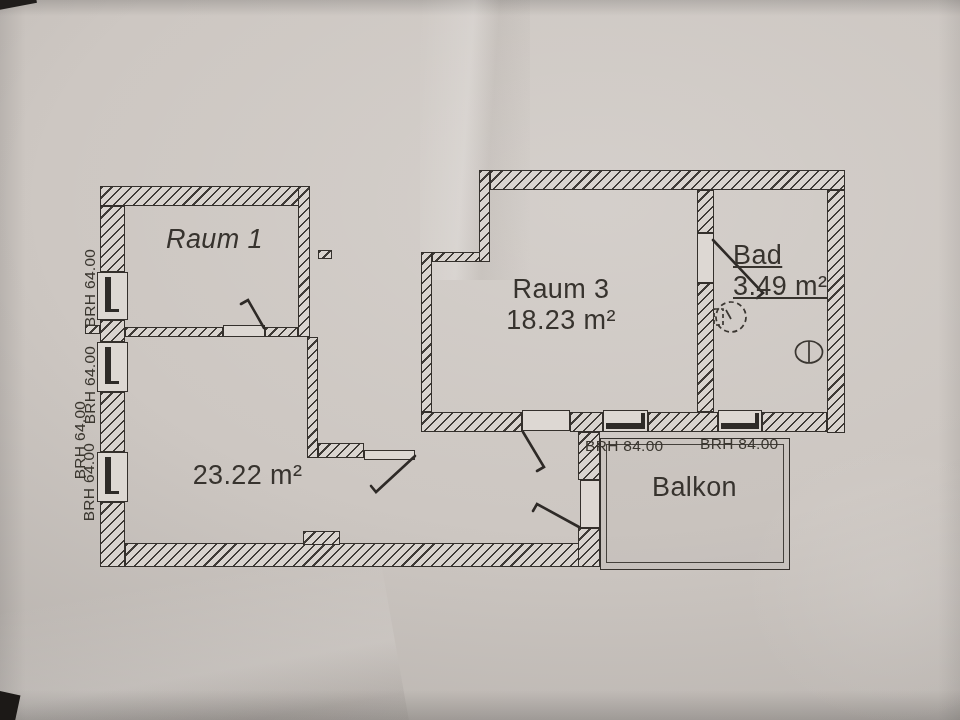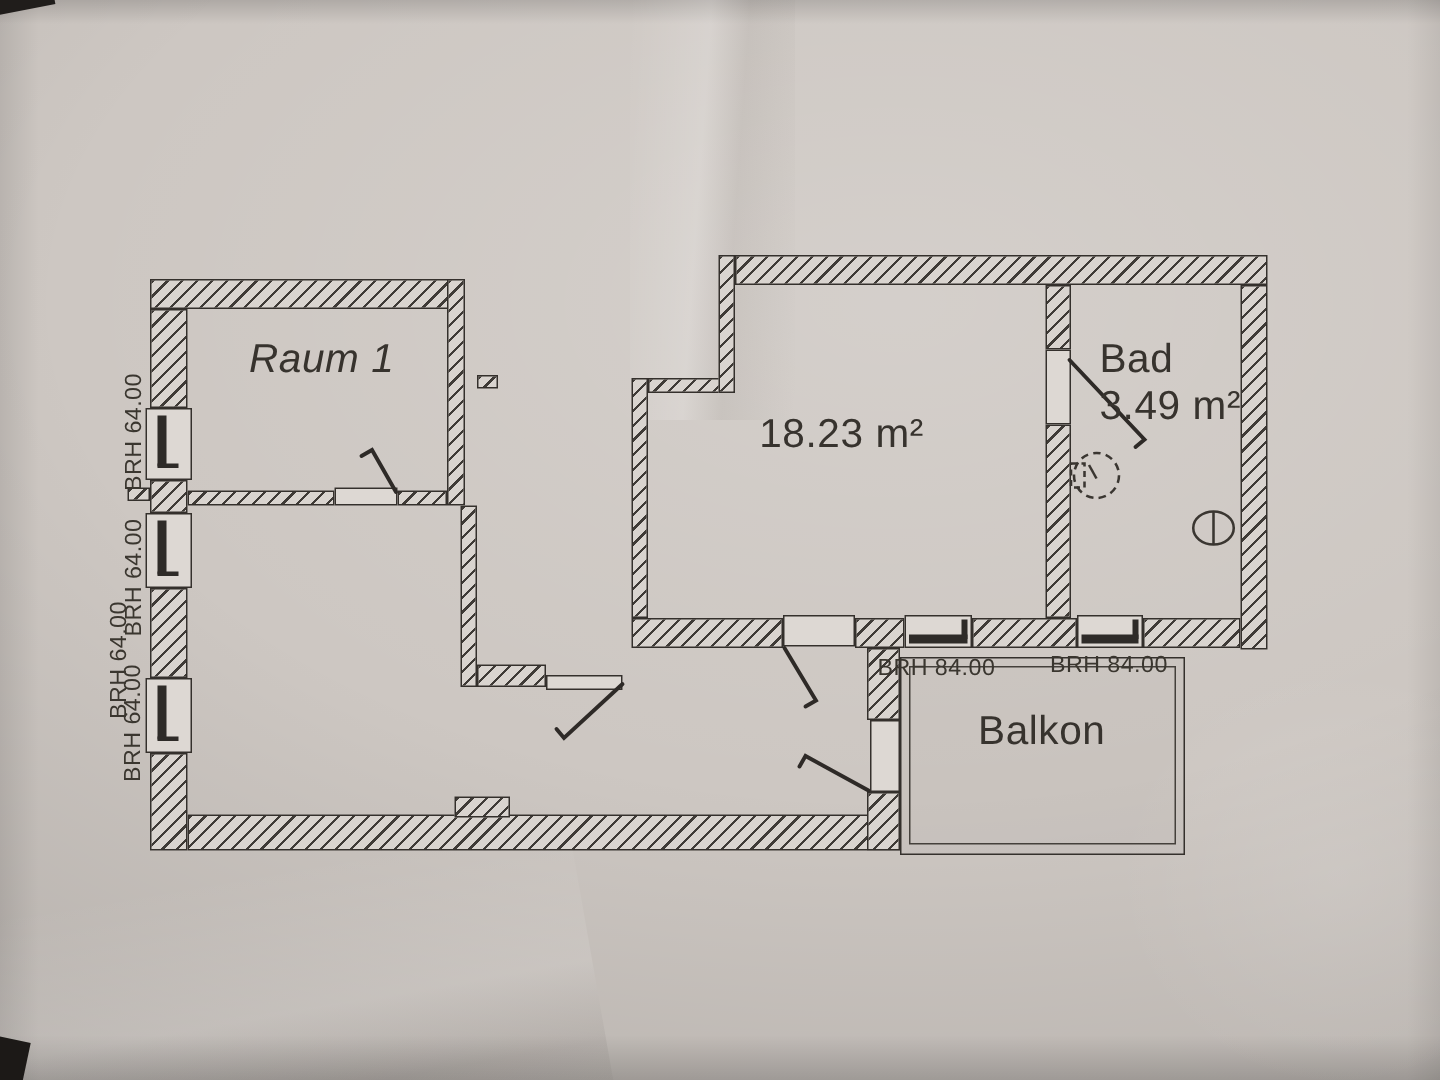--- a/index.html
+++ b/index.html
@@ -121,27 +121,29 @@
       <path d="M726 310 l5 9"></path>
       <ellipse cx="809" cy="352" rx="13.5" ry="11"></ellipse>
       <path d="M809 341 V 363"></path>
     </g>
   </svg>
 
   <div class="room-label txt" style="left:132px;top:224px;width:165px;font-style:italic;">
     <span>Raum 1</span>
   </div>
   <div class="room-label txt" style="left:480px;top:274px;width:162px;">
+    <span>Raum 3</span>
     <span class="area">18.23 m²</span>
   </div>
-  <div class="room-label txt" style="left:733px;top:224px;width:115px;text-align:left;">
+  <div class="room-label txt" style="left:733px;top:240px;width:115px;text-align:left;text-decoration:underline;">
     <span>Bad</span>
     <span class="area">3.49 m²</span>
   </div>
   <div class="room-label txt" style="left:160px;top:460px;width:175px;">
+    <span class="area">23.22 m²</span>
   </div>
   <div class="room-label txt" style="left:602px;top:472px;width:185px;">
     <span>Balkon</span>
   </div>
 
   <div class="brh v txt" style="left:50px;top:279px;">BRH 64.00</div>
   <div class="brh v txt" style="left:50px;top:376px;">BRH 64.00</div>
   <div class="brh v txt" style="left:40px;top:431px;">BRH 64.00</div>
   <div class="brh v txt" style="left:49px;top:473px;">BRH 64.00</div>
   <div class="brh txt" style="left:585px;top:437px;">BRH 84.00</div>

